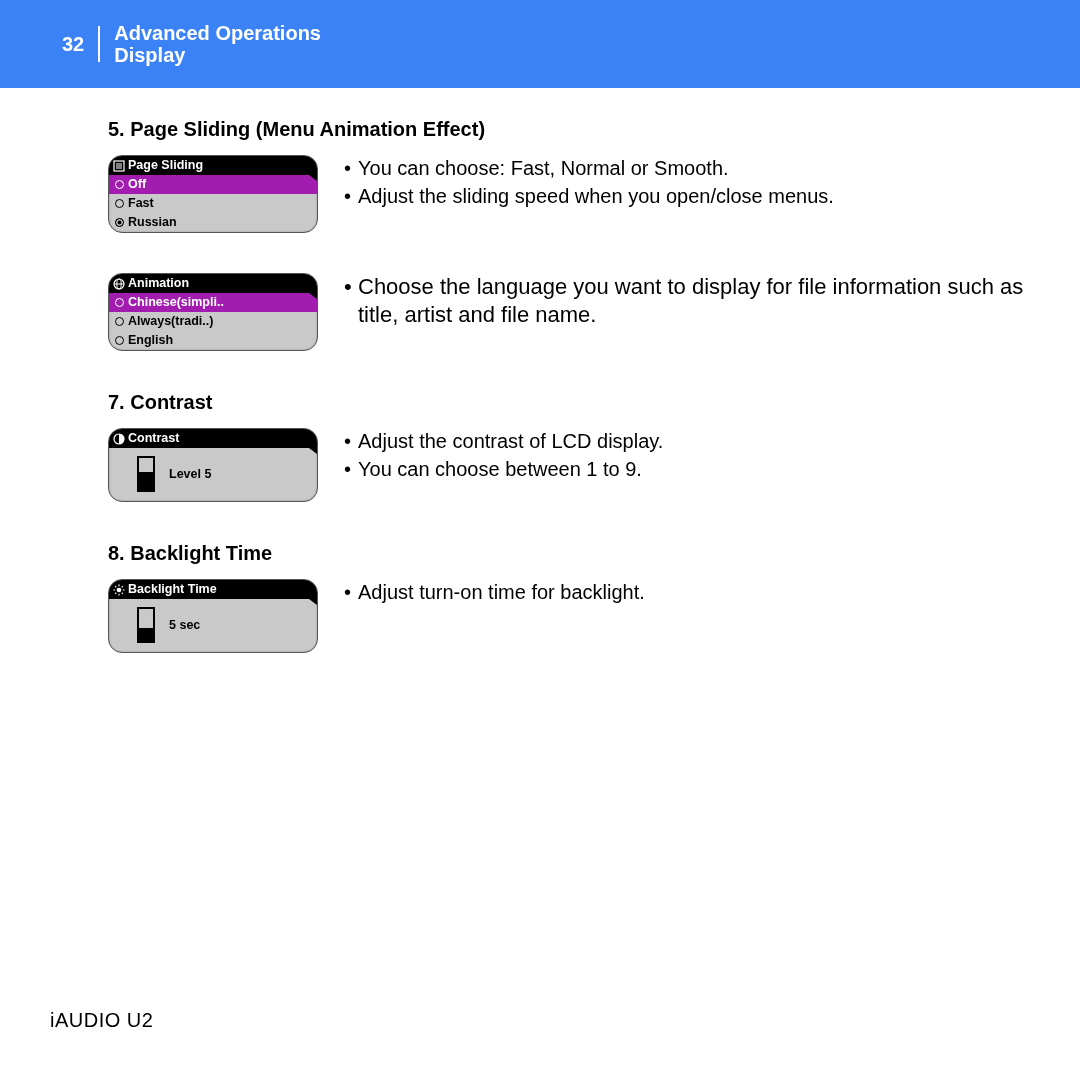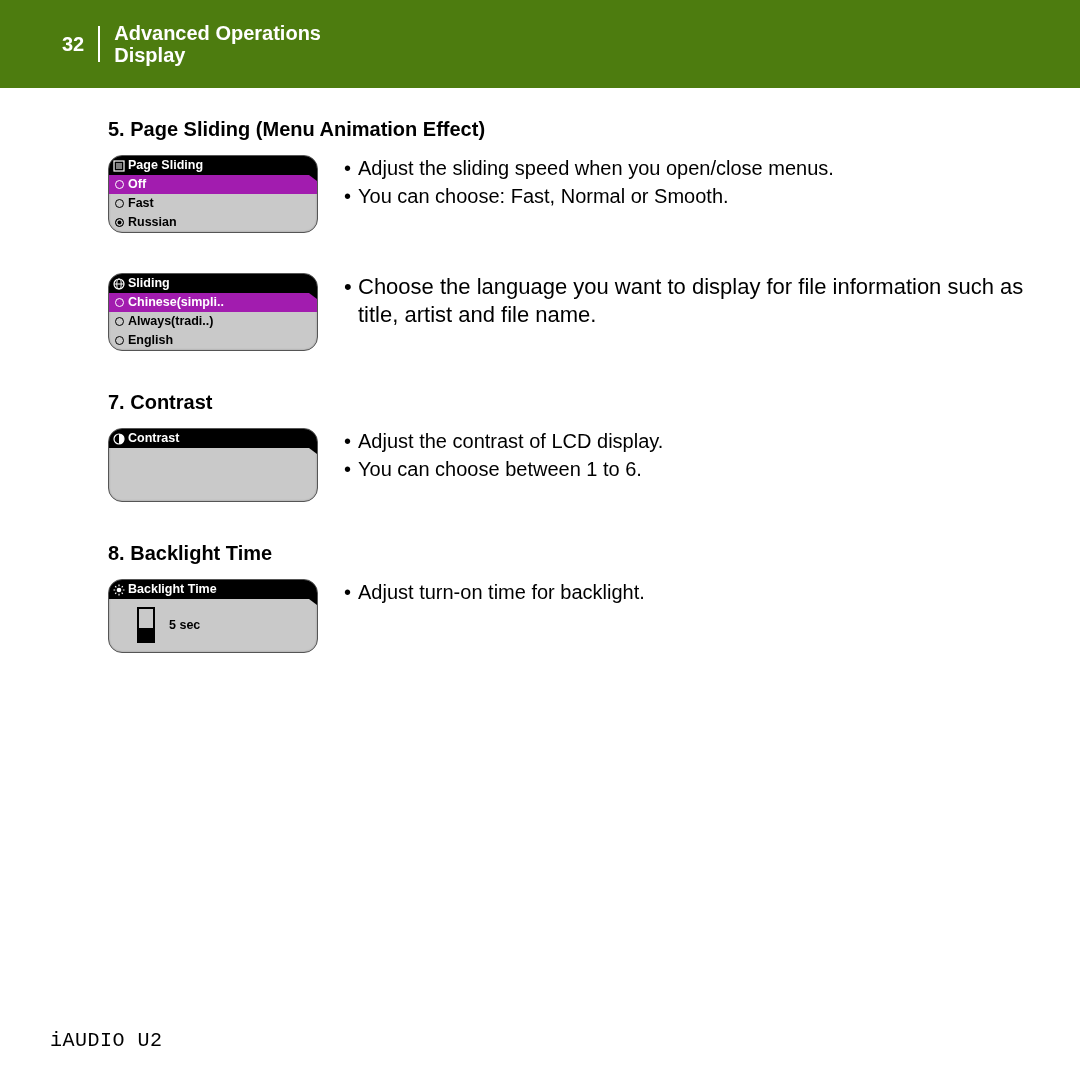--- a/index.html
+++ b/index.html
@@ -5,21 +5,21 @@
   * { margin: 0; padding: 0; box-sizing: border-box; }
   body {
     width: 1080px;
     height: 1080px;
     font-family: Arial, Helvetica, sans-serif;
     background: #fff;
     color: #000;
     position: relative;
   }
   .header-bar {
-    background: #4d7c0f;
+    background: #3b82f6;
     color: #fff;
     padding: 22px 0 22px 62px;
     display: flex;
     align-items: center;
   }
   .page-num {
     font-size: 20px;
     font-weight: bold;
     padding-right: 14px;
     border-right: 2px solid #fff;
@@ -153,24 +153,23 @@
     left: 0;
     top: 0;
   }
   .desc li.big {
     font-size: 22px;
     line-height: 28px;
   }
   .footer {
     position: absolute;
     left: 50px;
-    bottom: 28px;
+    bottom: 48px;
     font-size: 20px;
     letter-spacing: 0.5px;
-    font-family: Liberation Mono, monospace;
   }
 </style>
 </head>
 <body>
 
 <div class="header-bar">
   <span class="page-num">32</span>
   <div class="header-titles">
     <div class="header-title">Advanced Operations</div>
     <div class="header-sub">Display</div>
@@ -200,36 +199,36 @@
         <span class="radio-open"></span>
         <span>Fast</span>
       </div>
       <div class="lcd-row">
         <span class="radio-filled"></span>
         <span>Russian</span>
       </div>
     </div>
     <div class="desc">
       <ul>
+        <li>You can choose: Fast, Normal or Smooth.</li>
         <li>Adjust the sliding speed when you open/close menus.</li>
-        <li>You can choose: Fast, Normal or Smooth.</li>
       </ul>
     </div>
   </div>
 
   <div class="section-block">
     <div class="lcd">
       <div class="lcd-title">
         <span class="lcd-icon">
           <svg viewBox="0 0 12 12">
               <circle cx="6" cy="6" r="5" fill="none" stroke="#fff" stroke-width="1.2"></circle>
               <ellipse cx="6" cy="6" rx="2.2" ry="5" fill="none" stroke="#fff" stroke-width="1"></ellipse>
               <line x1="1" y1="6" x2="11" y2="6" stroke="#fff" stroke-width="1"></line>
             </svg>
-        </span><span>Sliding</span>
+        </span><span>Animation</span>
       </div>
       <div class="lcd-row selected-light">
         <span class="radio-open"></span>
         <span>Chinese(simpli..</span>
       </div>
       <div class="lcd-row">
         <span class="radio-open"></span>
         <span>Always(tradi..)</span>
       </div>
       <div class="lcd-row">
@@ -248,25 +247,31 @@
   <div class="section-block">
     <div class="lcd">
       <div class="lcd-title">
         <span class="lcd-icon">
           <svg viewBox="0 0 12 12">
               <circle cx="6" cy="6" r="5" fill="none" stroke="#fff" stroke-width="1.2"></circle>
               <path d="M6 1 A5 5 0 0 1 6 11 Z" fill="#fff"></path>
             </svg>
         </span><span>Contrast</span>
       </div>
+      <div class="lcd-value-block">
+        <div class="bar-outer">
+            <div class="bar-inner" style="height:55%"></div>
+          </div>
+        <span class="lcd-value-label">Level 5</span>
+      </div>
     </div>
     <div class="desc">
       <ul>
         <li>Adjust the contrast of LCD display.</li>
-        <li>You can choose between 1 to 6.</li>
+        <li>You can choose between 1 to 9.</li>
       </ul>
     </div>
   </div>
 
   <div class="section-heading">8. Backlight Time</div>
   <div class="section-block">
     <div class="lcd">
       <div class="lcd-title">
         <span class="lcd-icon">
           <svg viewBox="0 0 12 12">

